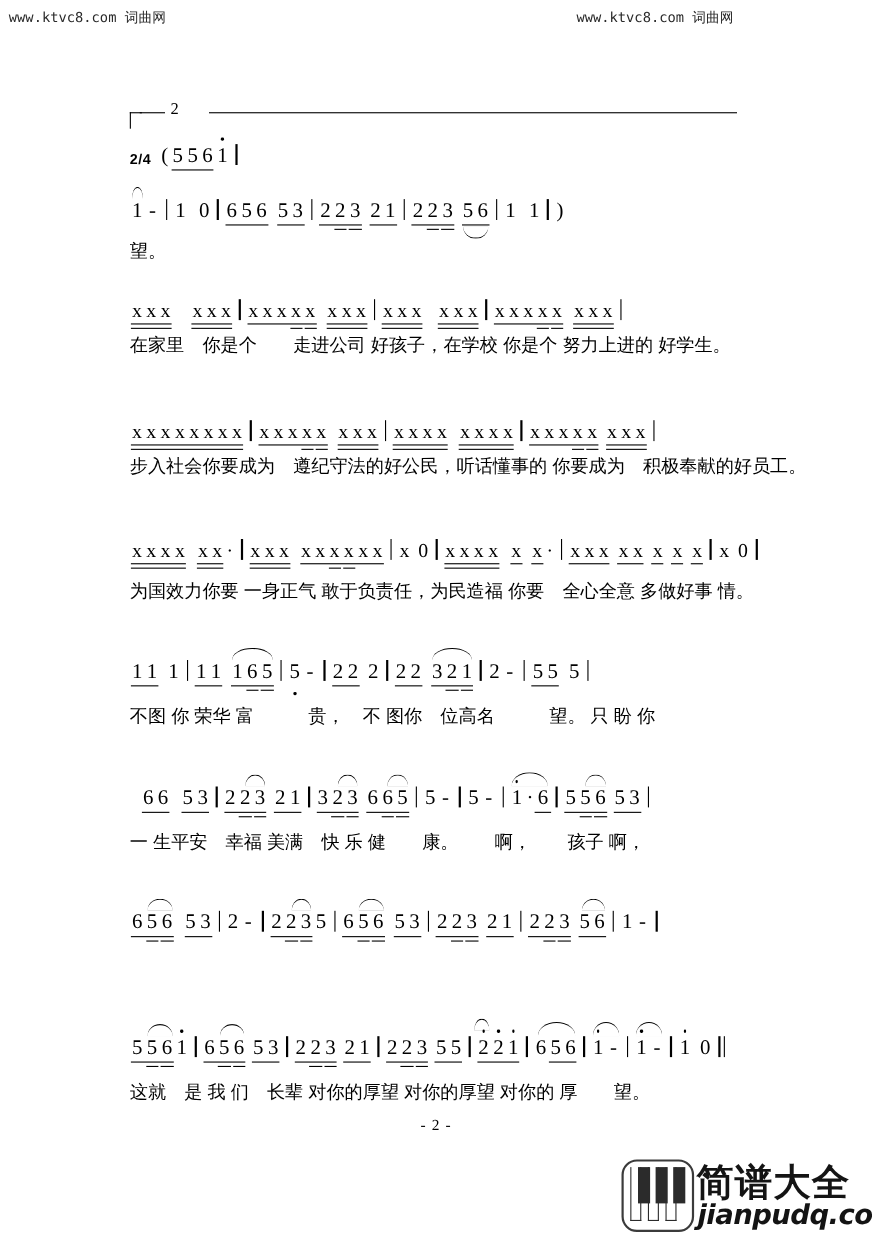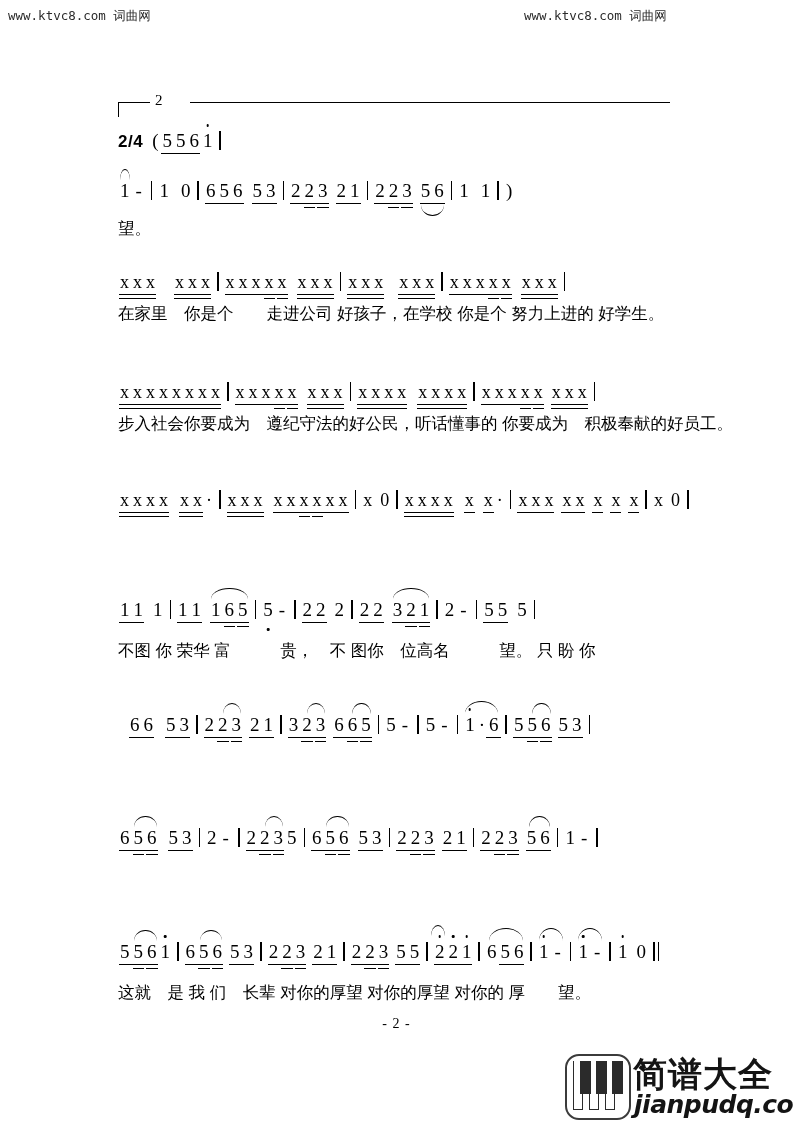--- a/index.html
+++ b/index.html
@@ -88,21 +88,21 @@
 
   
   .row {
     position: absolute;
     left: 118px;
     white-space: nowrap;
   }
 
   .meter {
     font-family: "Liberation Sans", sans-serif;
-    font-size: 17px;
+    font-size: 13px;
     font-weight: 600;
     letter-spacing: 0.5px;
   }
 
   
   .notes {
     font-family: "Liberation Serif", serif;
     font-size: 19px;
     line-height: 1;
     display: flex;
@@ -547,20 +547,21 @@
     <span class="sp" style="width:5px;"></span>
     <span class="grp u1">
         <span class="n"><span class="g">x</span></span>
       </span>
     <span class="bar"><i></i></span>
     <span class="n"><span class="g">x</span></span>
       <span class="sp" style="width:4px;"></span>
       <span class="n"><span class="g">0</span></span>
     <span class="bar"><i></i></span>
   </div>
+  <div class="lyric" style="top:527px;">为国效力你要 一身正气 敢于负责任，为民造福 你要　全心全意 多做好事 情。</div>
 
   <div class="row notes" style="top:600px;">
     <span class="grp u1">
         <span class="n"><span class="g">1</span></span>
         <span class="n"><span class="g">1</span></span>
       </span>
     <span class="sp" style="width:6px;"></span>
     <span class="n"><span class="g">1</span></span>
     <span class="bar"><i></i></span>
     <span class="grp u1">
@@ -666,20 +667,21 @@
         <span class="n sub16"><span class="g">6</span></span>
         <span class="slur" style="left:20px;"></span>
       </span>
     <span class="sp" style="width:4px;"></span>
     <span class="grp u1">
         <span class="n"><span class="g">5</span></span>
         <span class="n"><span class="g">3</span></span>
       </span>
     <span class="bar"><i></i></span>
   </div>
+  <div class="lyric" style="top:755px;">一 生平安　幸福 美满　快 乐 健　　康。　　啊，　　孩子 啊，</div>
 
   <div class="row notes" style="top:828px;">
     <span class="grp u1">
         <span class="slur" style="left:16px;"></span>
         <span class="n"><span class="g">6</span></span>
         <span class="n sub16"><span class="g">5</span></span>
         <span class="n sub16"><span class="g">6</span></span>
       </span>
     <span class="sp" style="width:8px;"></span>
     <span class="grp u1">

